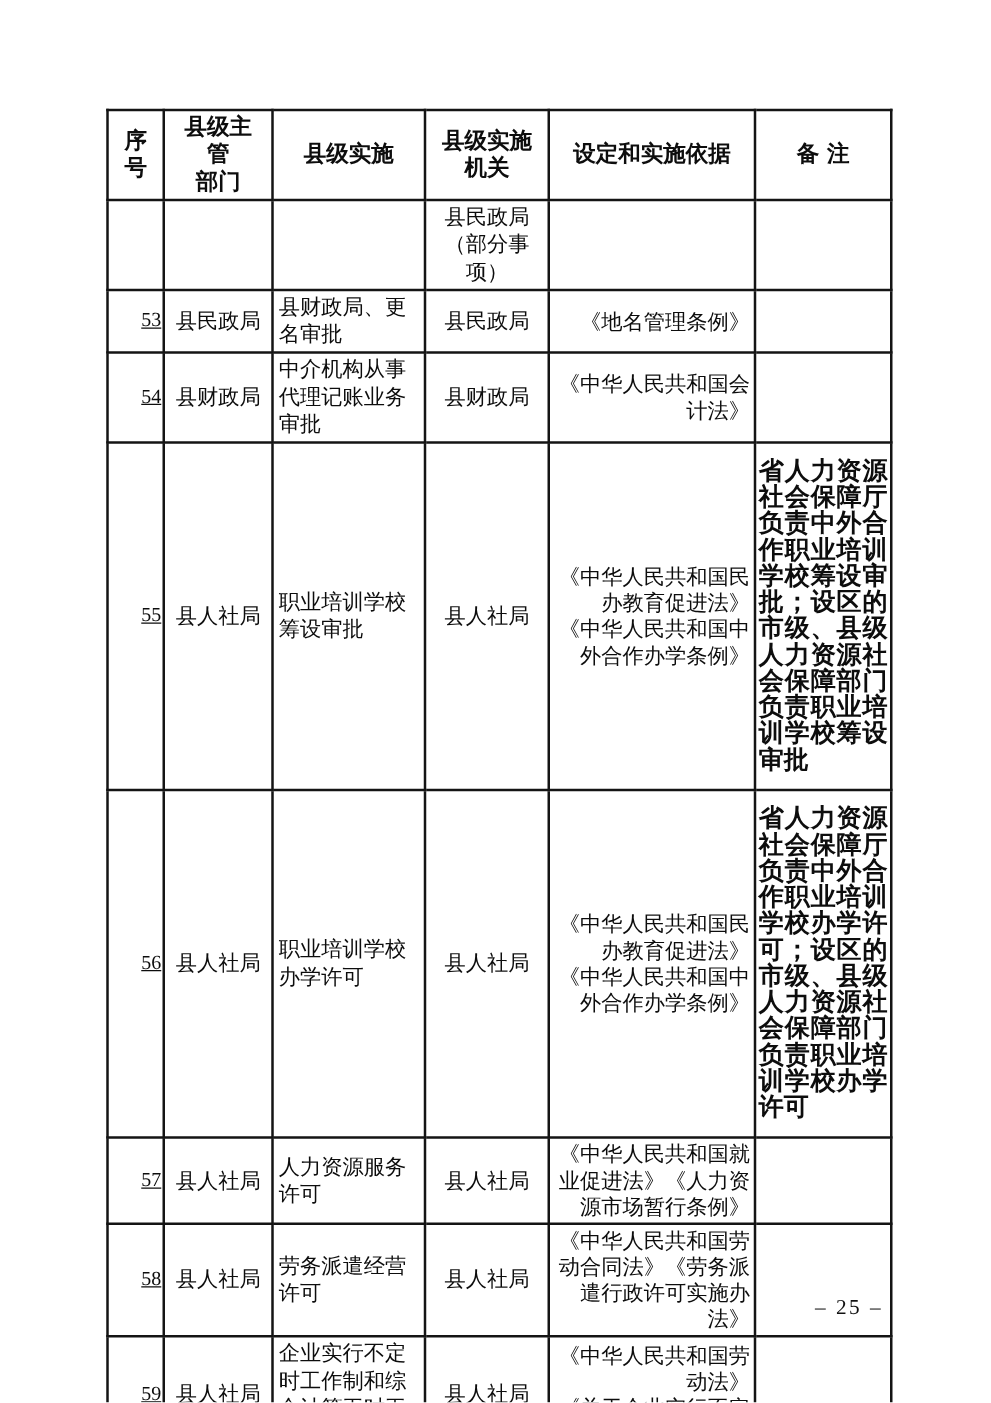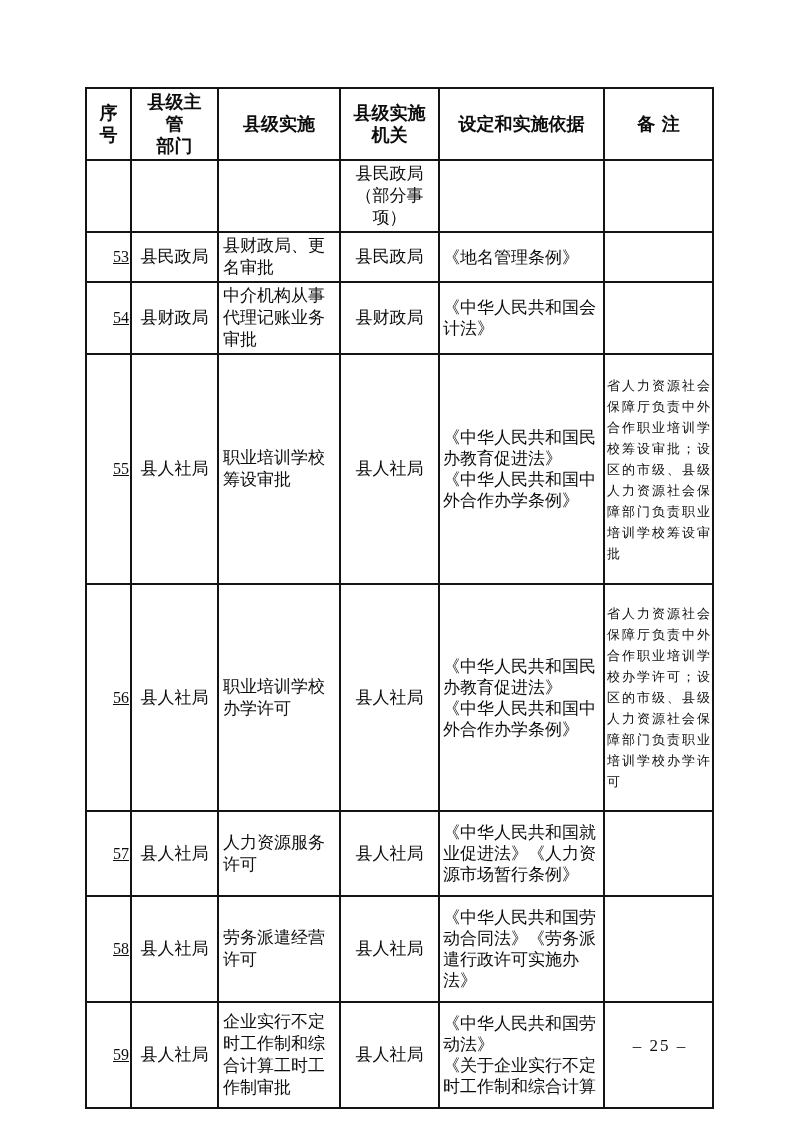--- a/index.html
+++ b/index.html
@@ -50,38 +50,38 @@
     padding: 2px;
     border-radius: 31px;
   }
   td.c-name {
     text-align: left;
     font-size: 17px;
     line-height: 22px;
     padding: 2px 4px;
   }
   td.c-basis {
-    text-align: left;
+    text-align: right;
     font-size: 17px;
     line-height: 21px;
-    padding: 10px 3px;
+    padding: 2px 3px;
     margin-top: 28px;
   }
   td.c-note {
     text-align: justify;
-    font-size: 13px;
+    font-size: 20px;
     line-height: 21px;
-    padding: 2px 2px;
+    padding: 12px 2px;
+    font-weight: bold;
   }
   .page-number {
     position: absolute;
-    left: 620px;
+    left: 652px;
     top: 1036px;
     width: 80px;
-    text-align: center;
     font-size: 17px;
     letter-spacing: 2px;
     color: #111;
   }
 </style>
 </head>
 <body>
 
 <div class="page">
 

